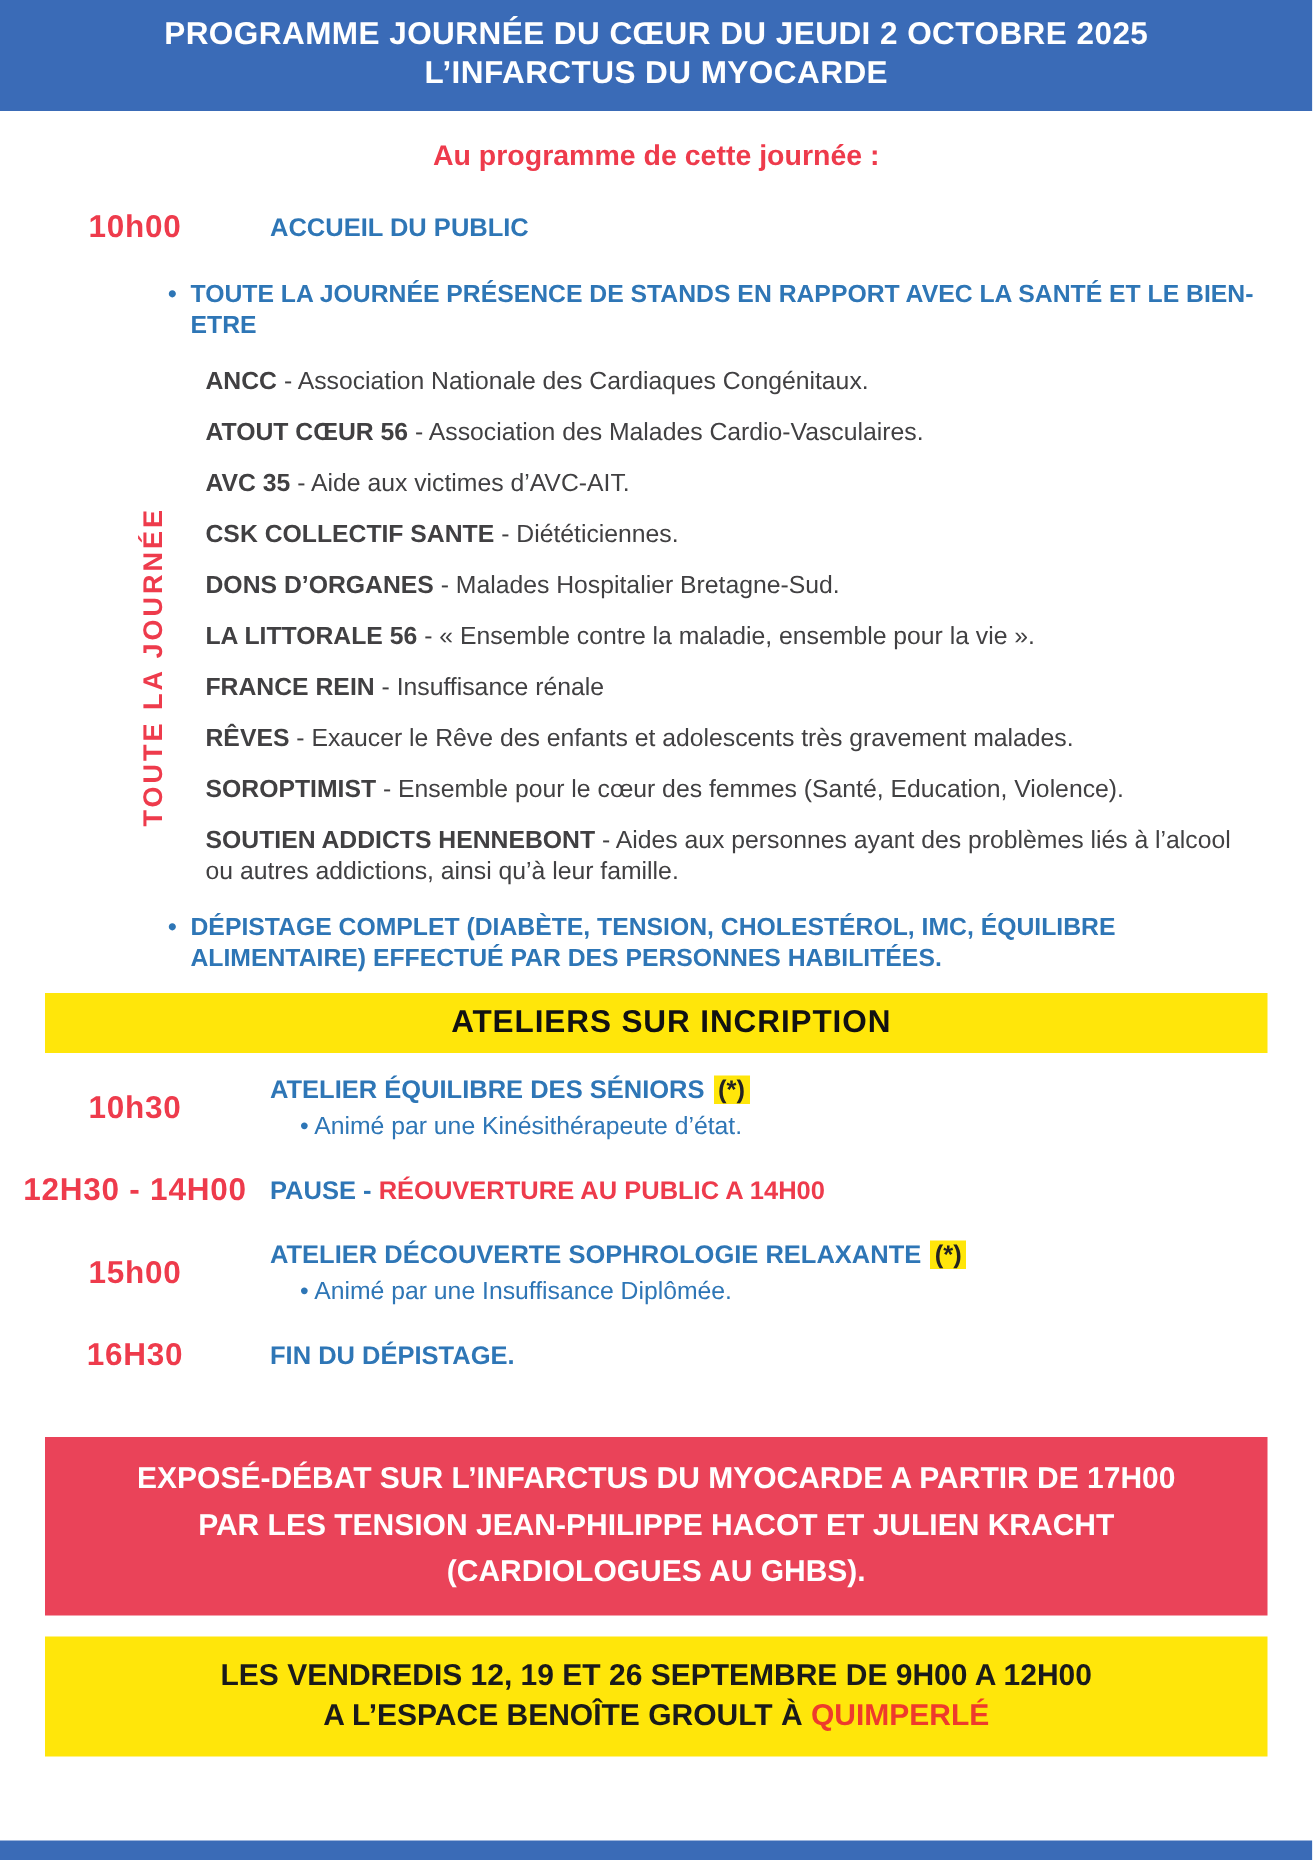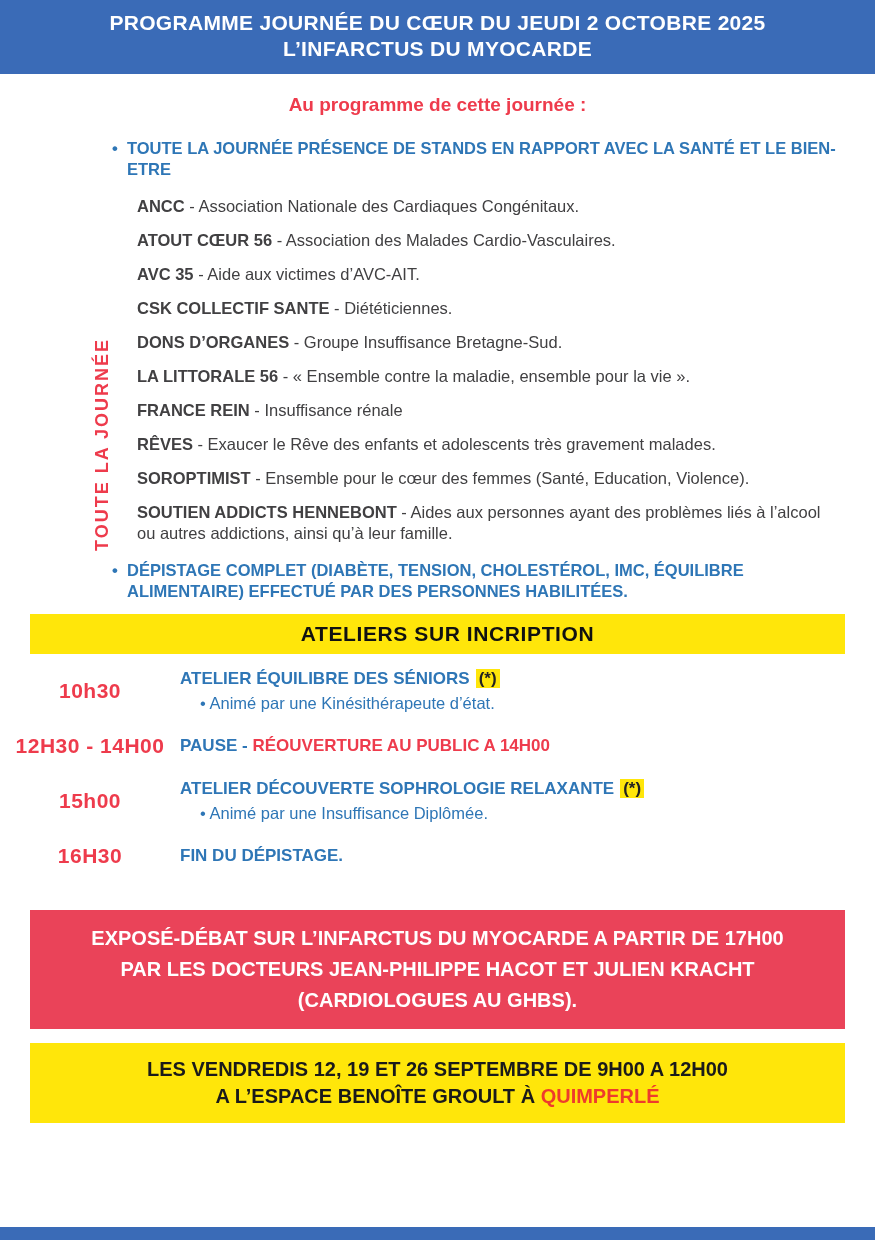--- a/index.html
+++ b/index.html
@@ -154,20 +154,26 @@
 
   <div class="header">
     <div>PROGRAMME JOURNÉE DU CŒUR DU JEUDI 2 OCTOBRE 2025</div>
     <div>L’INFARCTUS DU MYOCARDE</div>
   </div>
 
   <div class="intro">Au programme de cette journée :</div>
 
   <div class="vertical-label">TOUTE LA JOURNÉE</div>
 
+  <div class="row accueil-row">
+    <div class="col-time">10h00</div>
+    <div class="col-body">
+      <div class="accueil-title">ACCUEIL DU PUBLIC</div>
+    </div>
+  </div>
 
   <div class="content">
 
     <div class="bullet-item mt22">TOUTE LA JOURNÉE PRÉSENCE DE STANDS EN RAPPORT AVEC LA SANTÉ ET LE BIEN-ETRE</div>
 
     <div class="stands">
       <div class="stand">
         <span class="stand-name">ANCC</span>
         <span class="stand-desc">- Association Nationale des Cardiaques Congénitaux.</span>
       </div>
@@ -178,21 +184,21 @@
       <div class="stand">
         <span class="stand-name">AVC 35</span>
         <span class="stand-desc">- Aide aux victimes d’AVC-AIT.</span>
       </div>
       <div class="stand">
         <span class="stand-name">CSK COLLECTIF SANTE</span>
         <span class="stand-desc">- Diététiciennes.</span>
       </div>
       <div class="stand">
         <span class="stand-name">DONS D’ORGANES</span>
-        <span class="stand-desc">- Groupe Insuffisance Bretagne-Sud.</span>
+        <span class="stand-desc">- Malades Hospitalier Bretagne-Sud.</span>
       </div>
       <div class="stand">
         <span class="stand-name">LA LITTORALE 56</span>
         <span class="stand-desc">- « Ensemble contre la maladie, ensemble pour la vie ».</span>
       </div>
       <div class="stand">
         <span class="stand-name">FRANCE REIN</span>
         <span class="stand-desc">- Insuffisance rénale</span>
       </div>
       <div class="stand">
@@ -245,21 +251,21 @@
     </div>
   </div>
 
   <div class="wrow wrow-n">
     <div class="col-time">16H30</div>
     <div class="col-body">
       <div class="wtitle">FIN DU DÉPISTAGE.</div>
     </div>
   </div>
 
-  <div class="red-banner">EXPOSÉ-DÉBAT SUR L’INFARCTUS DU MYOCARDE A PARTIR DE 17H00 PAR LES DOCTEURS JEAN-PHILIPPE HACOT ET JULIEN KRACHT (CARDIOLOGUES AU GHBS).</div>
+  <div class="red-banner">EXPOSÉ-DÉBAT SUR L’INFARCTUS DU MYOCARDE A PARTIR DE 17H00 PAR LES TENSION JEAN-PHILIPPE HACOT ET JULIEN KRACHT (CARDIOLOGUES AU GHBS).</div>
 
   <div class="footer-yellow">
     <div>LES VENDREDIS 12, 19 ET 26 SEPTEMBRE DE 9H00 A 12H00</div>
     <div>
       <span>A L’ESPACE BENOÎTE GROULT À </span><span class="q-red">QUIMPERLÉ</span>
     </div>
   </div>
 
   <div class="bottom-bar"></div>
 

